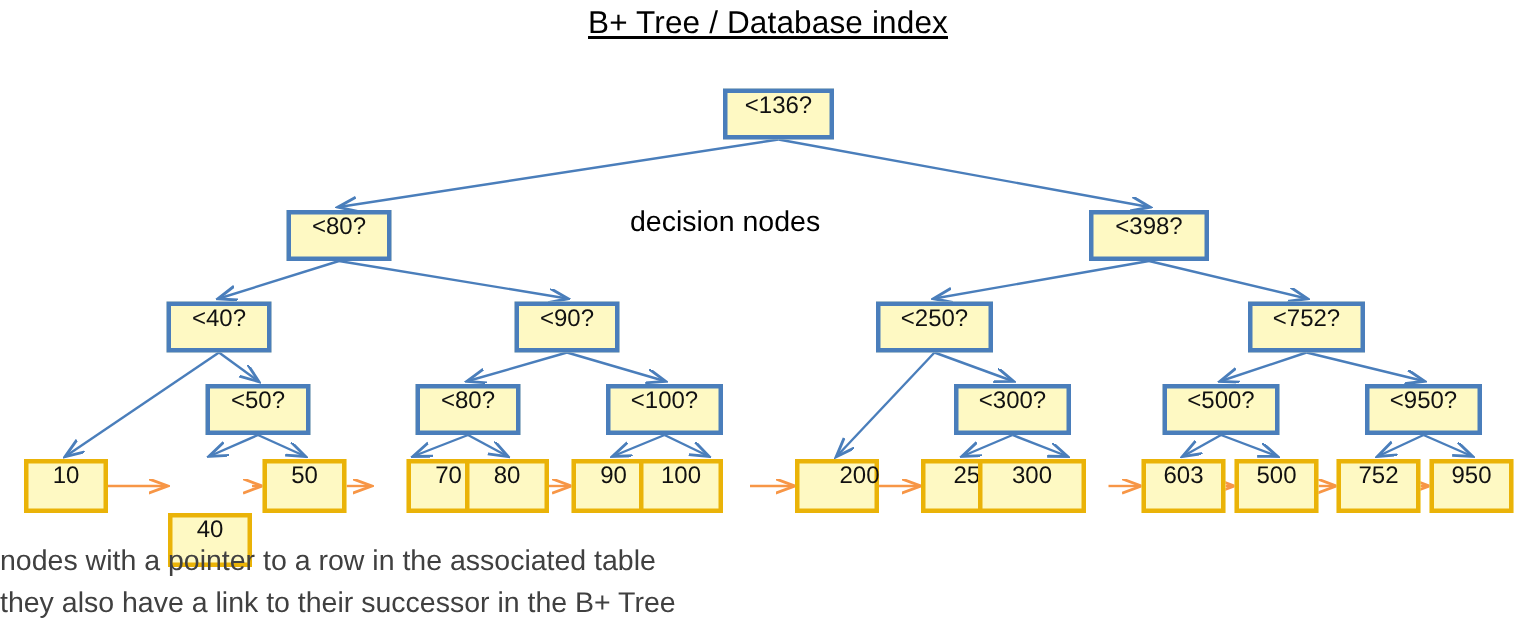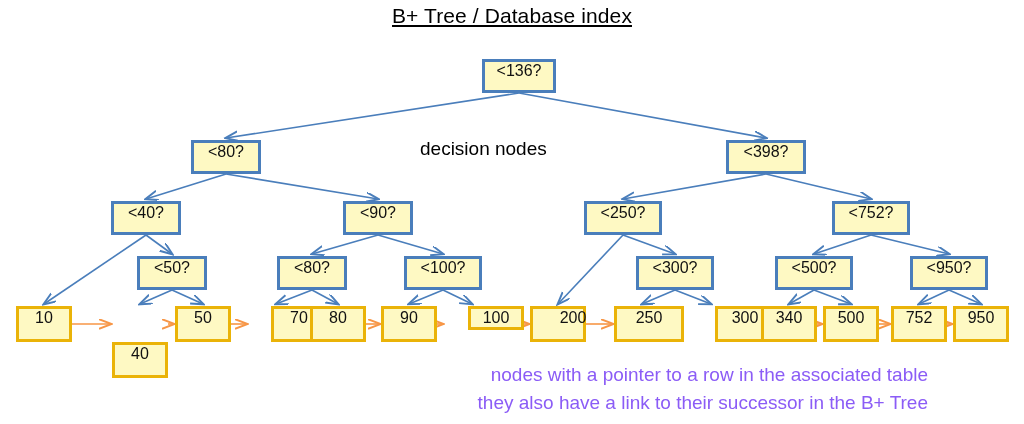--- a/index.html
+++ b/index.html
@@ -59,23 +59,23 @@
     position: absolute;
     font-size: 19px;
     color: #000000;
     white-space: nowrap;
     z-index: 6;
   }
   .caption-orange {
     position: absolute;
     left: 0;
     width: 928px;
-    text-align: right;
+    text-align: left;
     font-size: 19px;
-    color: #8b5cf6;
+    color: #404040;
     white-space: nowrap;
     z-index: 6;
   }
 </style>
 </head>
 <body>
 
 <div id="canvas">
 
   <svg id="edges" viewBox="0 0 1024 424" xmlns="http://www.w3.org/2000/svg">
@@ -185,34 +185,34 @@
       </div>
       <div class="node leaf" style="left: 248px; top: 306px; width: 56px; height: 36px; margin-left: 23px;">
         <span>70</span>
       </div>
       <div class="node leaf" style="left: 310px; top: 306px; width: 56px; height: 36px;">
         <span>80</span>
       </div>
       <div class="node leaf" style="left: 381px; top: 306px; width: 56px; height: 36px;">
         <span>90</span>
       </div>
-      <div class="node leaf" style="left: 468px; top: 306px; width: 56px; height: 24px;">
+      <div class="node leaf" style="left: 426px; top: 306px; width: 56px; height: 36px;">
         <span>100</span>
       </div>
       <div class="node leaf" style="left: 530px; top: 306px; width: 56px; height: 36px; padding-left: 30px;">
         <span>200</span>
       </div>
       <div class="node leaf" style="left: 614px; top: 306px; width: 70px; height: 36px;">
         <span>250</span>
       </div>
-      <div class="node leaf" style="left: 715px; top: 306px; width: 60px; height: 36px;">
+      <div class="node leaf" style="left: 652px; top: 306px; width: 72px; height: 36px;">
         <span>300</span>
       </div>
       <div class="node leaf" style="left: 761px; top: 306px; width: 56px; height: 36px;">
-        <span>340</span>
+        <span>603</span>
       </div>
       <div class="node leaf" style="left: 823px; top: 306px; width: 56px; height: 36px;">
         <span>500</span>
       </div>
       <div class="node leaf" style="left: 891px; top: 306px; width: 56px; height: 36px;">
         <span>752</span>
       </div>
       <div class="node leaf" style="left: 953px; top: 306px; width: 56px; height: 36px;">
         <span>950</span>
       </div>

